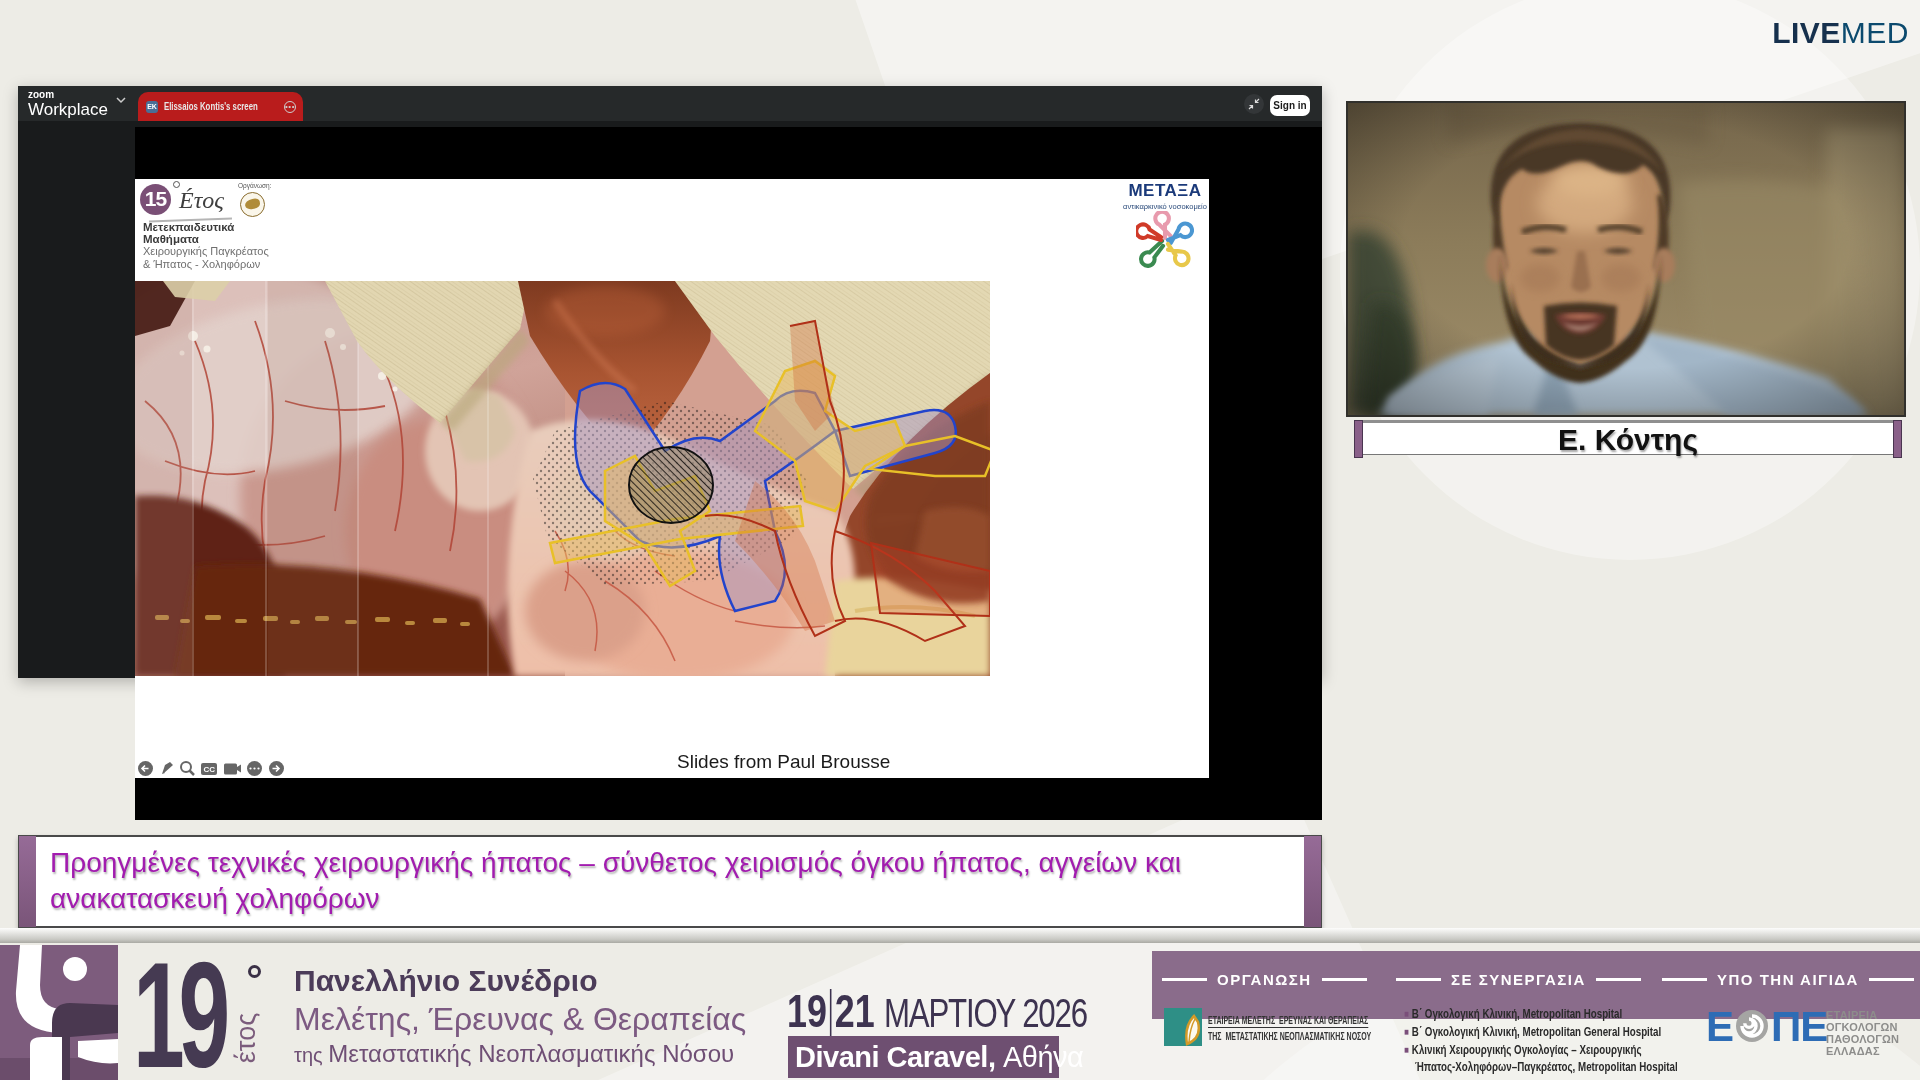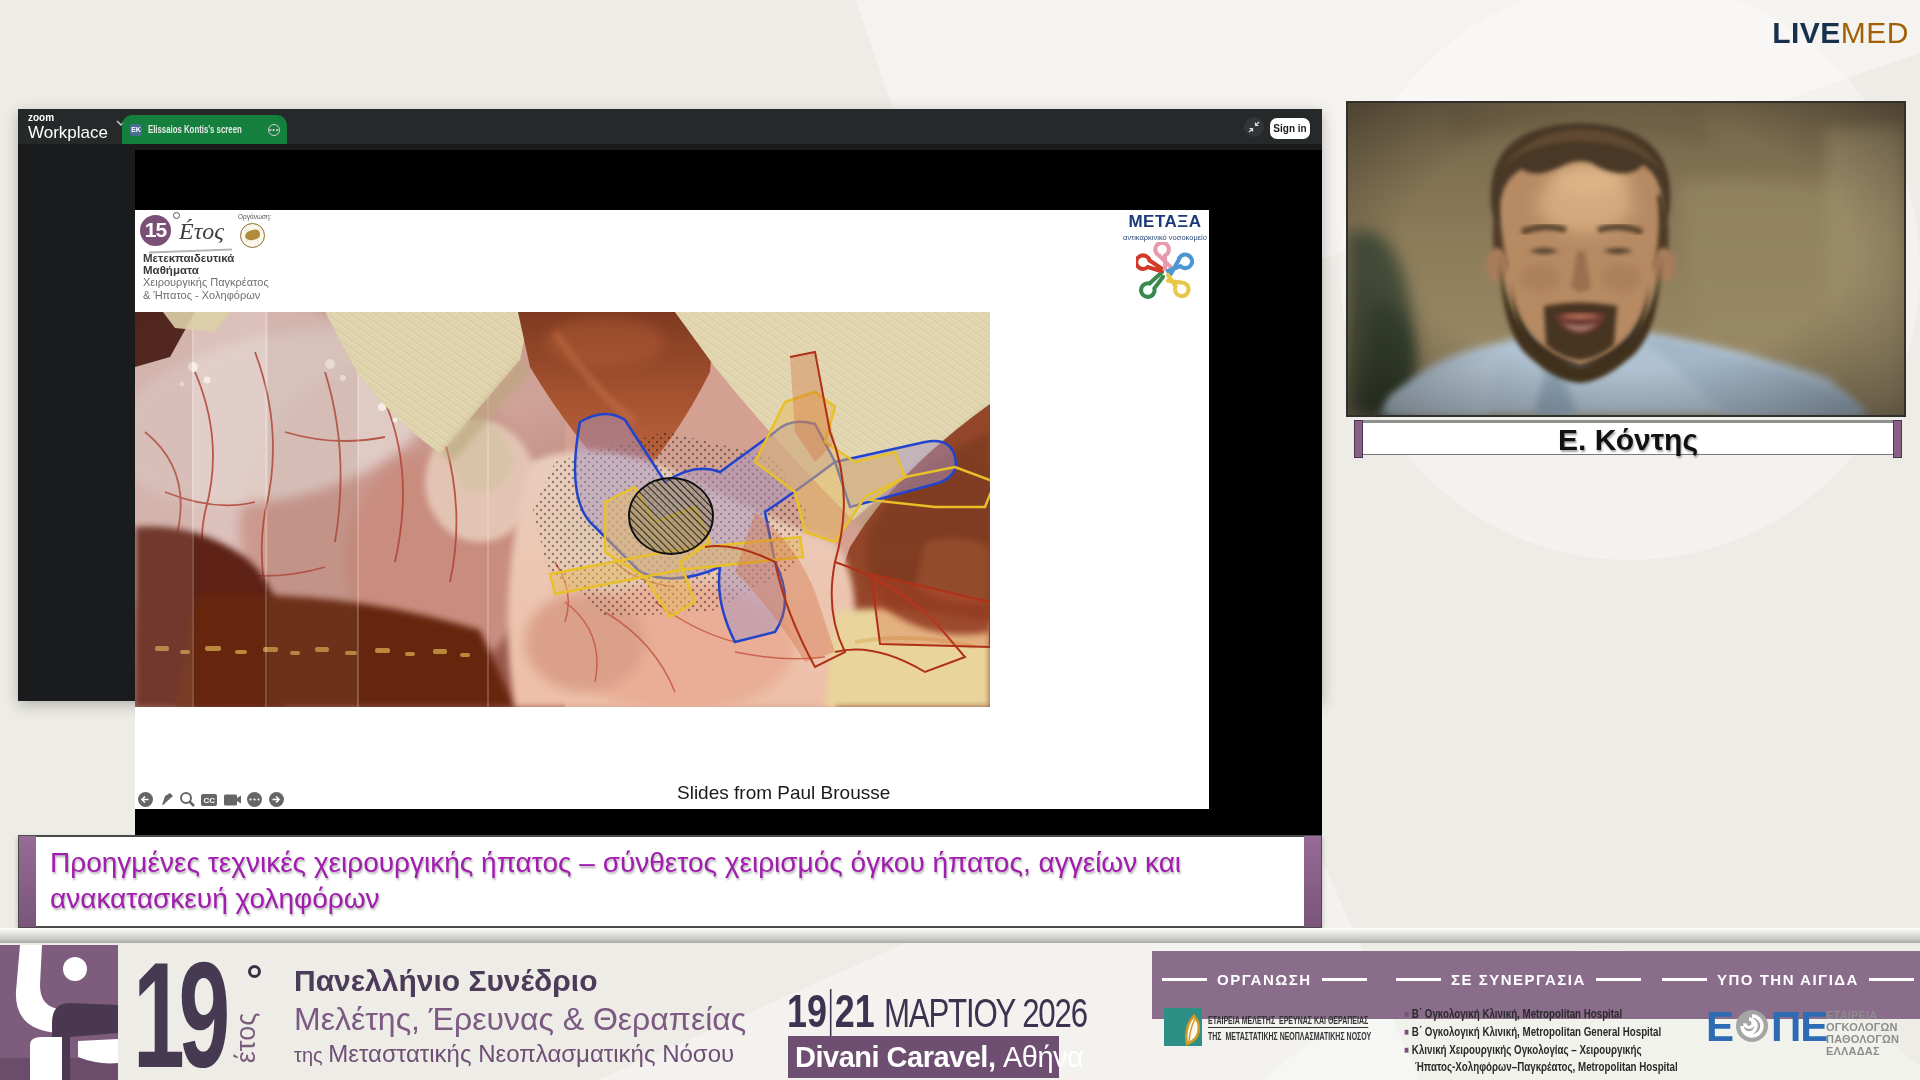--- a/index.html
+++ b/index.html
@@ -9,39 +9,39 @@
 
   
   .bgband1 { left:850px; top:-430px; width:1600px; height:560px; background:rgba(255,255,255,.4); transform:rotate(-19deg); }
   .bgcircle1 { left:1340px; top:-20px; width:580px; height:580px; border-radius:50%; background:rgba(255,255,255,.35); }
   .bgband2 { left:600px; top:920px; width:800px; height:400px; background:rgba(255,255,255,.35); transform:rotate(-24deg); }
   .bgcircle2 { left:1100px; top:950px; width:1000px; height:1000px; border-radius:50%; background:rgba(255,255,255,.3); }
 
   
   .livemed { right:11px; top:16px; font-size:30px; letter-spacing:.5px; color:#16304d; }
   .livemed b { font-weight:700;margin-left:44px; }
-  .livemed span { font-weight:400; color:#a16207;text-align:right; }
-
-  
-  .zwin { left:18px; top:86px; width:1304px; height:592px; background:#191b1c; box-shadow:0 4px 14px rgba(0,0,0,.25);margin-top:23px; }
+  .livemed span { font-weight:400; color:#0c4a6e;text-align:right; }
+
+  
+  .zwin { left:18px; top:86px; width:1304px; height:592px; background:#191b1c; box-shadow:0 4px 14px rgba(0,0,0,.25); }
   .ztop { left:0; top:0; width:100%; height:35px; background:#26292a; }
   .zlogo { left:10px; top:4px; color:#fff; line-height:1; }
   .zlogo .z1 { font-size:10px; font-weight:700; display:block; }
   .zlogo .z2 { font-size:17px; font-weight:400; display:block; margin-top:1px; }
   .zchev { left:98px; top:9px; width:10px; height:10px; }
   .zchev svg { display:block; }
-  .ztab { left:104px; top:6px; width:165px; height:29px; background:#15803d; border-radius:10px 10px 0 0; }
+  .ztab { left:120px; top:6px; width:165px; height:29px; background:#b91c1c; border-radius:10px 10px 0 0; }
   .ekbadge { left:8px; top:9px; width:12px; height:12px; border-radius:3px; background:#4a6e96; color:#fff; font-size:7px; font-weight:700; text-align:center; line-height:12px; }
   .ztabtxt { left:26px; top:9px; color:#e8e8e8; font-size:10px; font-weight:700; transform:scaleX(.78); transform-origin:0 0; white-space:nowrap; }
   .zdots { left:146px; top:9px; width:12px; height:12px; border:1px solid #cfcfcf; border-radius:50%; color:#cfcfcf; font-size:8px; line-height:9px; text-align:center; letter-spacing:.5px; }
   .zmini { right:58px; top:8px; width:20px; height:20px; border-radius:50%; background:#333638; }
   .signin { right:12px; top:9px; width:40px; height:21px; background:#fff; border-radius:7px; color:#1a1a1a; font-size:10px; font-weight:700; text-align:center; line-height:21px; }
 
   .zshare { left:117px; top:41px; width:1187px; height:693px; background:#000; }
-  .zslide { left:117px; top:101px; width:1074px; height:599px; background:#fff; overflow:hidden; }
+  .zslide { left:117px; top:93px; width:1074px; height:599px; background:#fff; overflow:hidden; }
 
   
   .s15circ { left:5px; top:5px; width:31px; height:31px; border-radius:50%; background:#7a4f76; color:#fff; font-size:21px; font-weight:700; text-align:center; line-height:30px; letter-spacing:-1px; }
   .s15deg { left:38px; top:2px; width:7px; height:7px; border:1.5px solid #555; border-radius:50%; }
   .setos { left:44px; top:8px; font-size:24px; color:#3f3f3f; font-family:"Liberation Serif", serif; font-style:italic; }
   .sline { left:14px; top:40px; width:83px; height:1.5px; background:#b5b5b5; transform:rotate(-2deg); }
   .st1 { left:8px; top:42px; font-size:11.5px; font-weight:700; color:#3a3a3a; line-height:12px; }
   .st2 { left:8px; top:66px; font-size:11px; font-weight:400; color:#6f6f6f; line-height:12.5px; }
   .sorg { left:103px; top:3px; font-size:6.5px; color:#555; }
   .sorgcirc { left:105px; top:13px; width:25px; height:25px; border-radius:50%; border:1.5px solid #8a6d2f; background:#faf6ea; }

